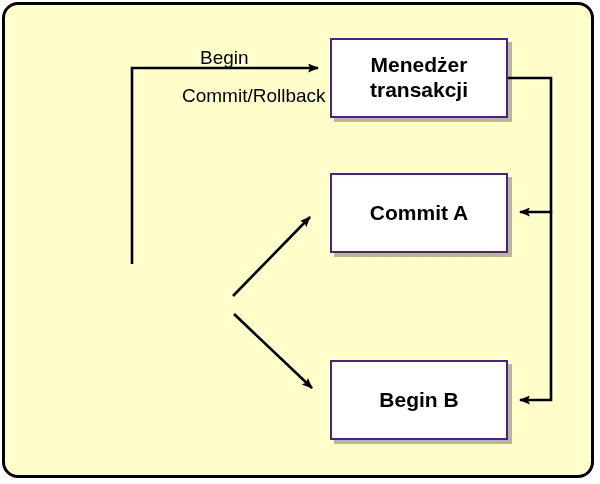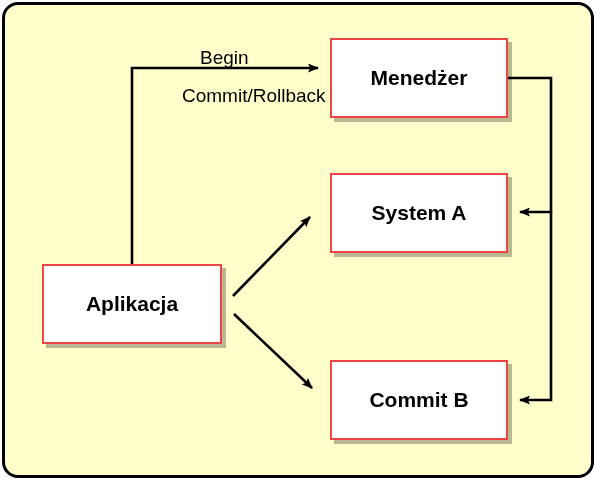--- a/index.html
+++ b/index.html
@@ -33,21 +33,21 @@
     position: absolute;
     left: 0;
     top: 0;
     width: 600px;
     height: 484px;
   }
   .node {
     position: absolute;
     box-sizing: border-box;
     background: #ffffff;
-    border: 2px solid #ef4444;
+    border: 2px solid #4c1d95;
     box-shadow: 4px 4px 0 rgba(0,0,0,0.28);
     display: flex;
     align-items: center;
     justify-content: center;
     text-align: center;
     color: #000000;
     font-weight: bold;
     font-family: "Liberation Sans", sans-serif;
     line-height: 1.18;
   }
@@ -129,32 +129,30 @@
     </g>
 
     <g>
       <path d="M551,212 L551,400 L520,400" fill="none" stroke="#000000" stroke-width="2.6" marker-end="url(#arrowhead)"></path>
     </g>
   </svg>
 
   <div class="node" id="node-tm">
     <span>
       <span>Menedżer</span><br>
+      <span>transakcji</span>
     </span>
   </div>
 
-  <div class="node" id="node-app">
-    <span>Aplikacja</span>
-  </div>
 
   <div class="node" id="node-sysa">
-    <span>System A</span>
+    <span>Commit A</span>
   </div>
 
   <div class="node" id="node-sysb">
-    <span>Commit B</span>
+    <span>Begin B</span>
   </div>
 
   <div class="edge-label" id="label-begin">Begin</div>
 
   <div class="edge-label" id="label-commit">Commit/Rollback</div>
 
 </div>
 
 </body></html>

